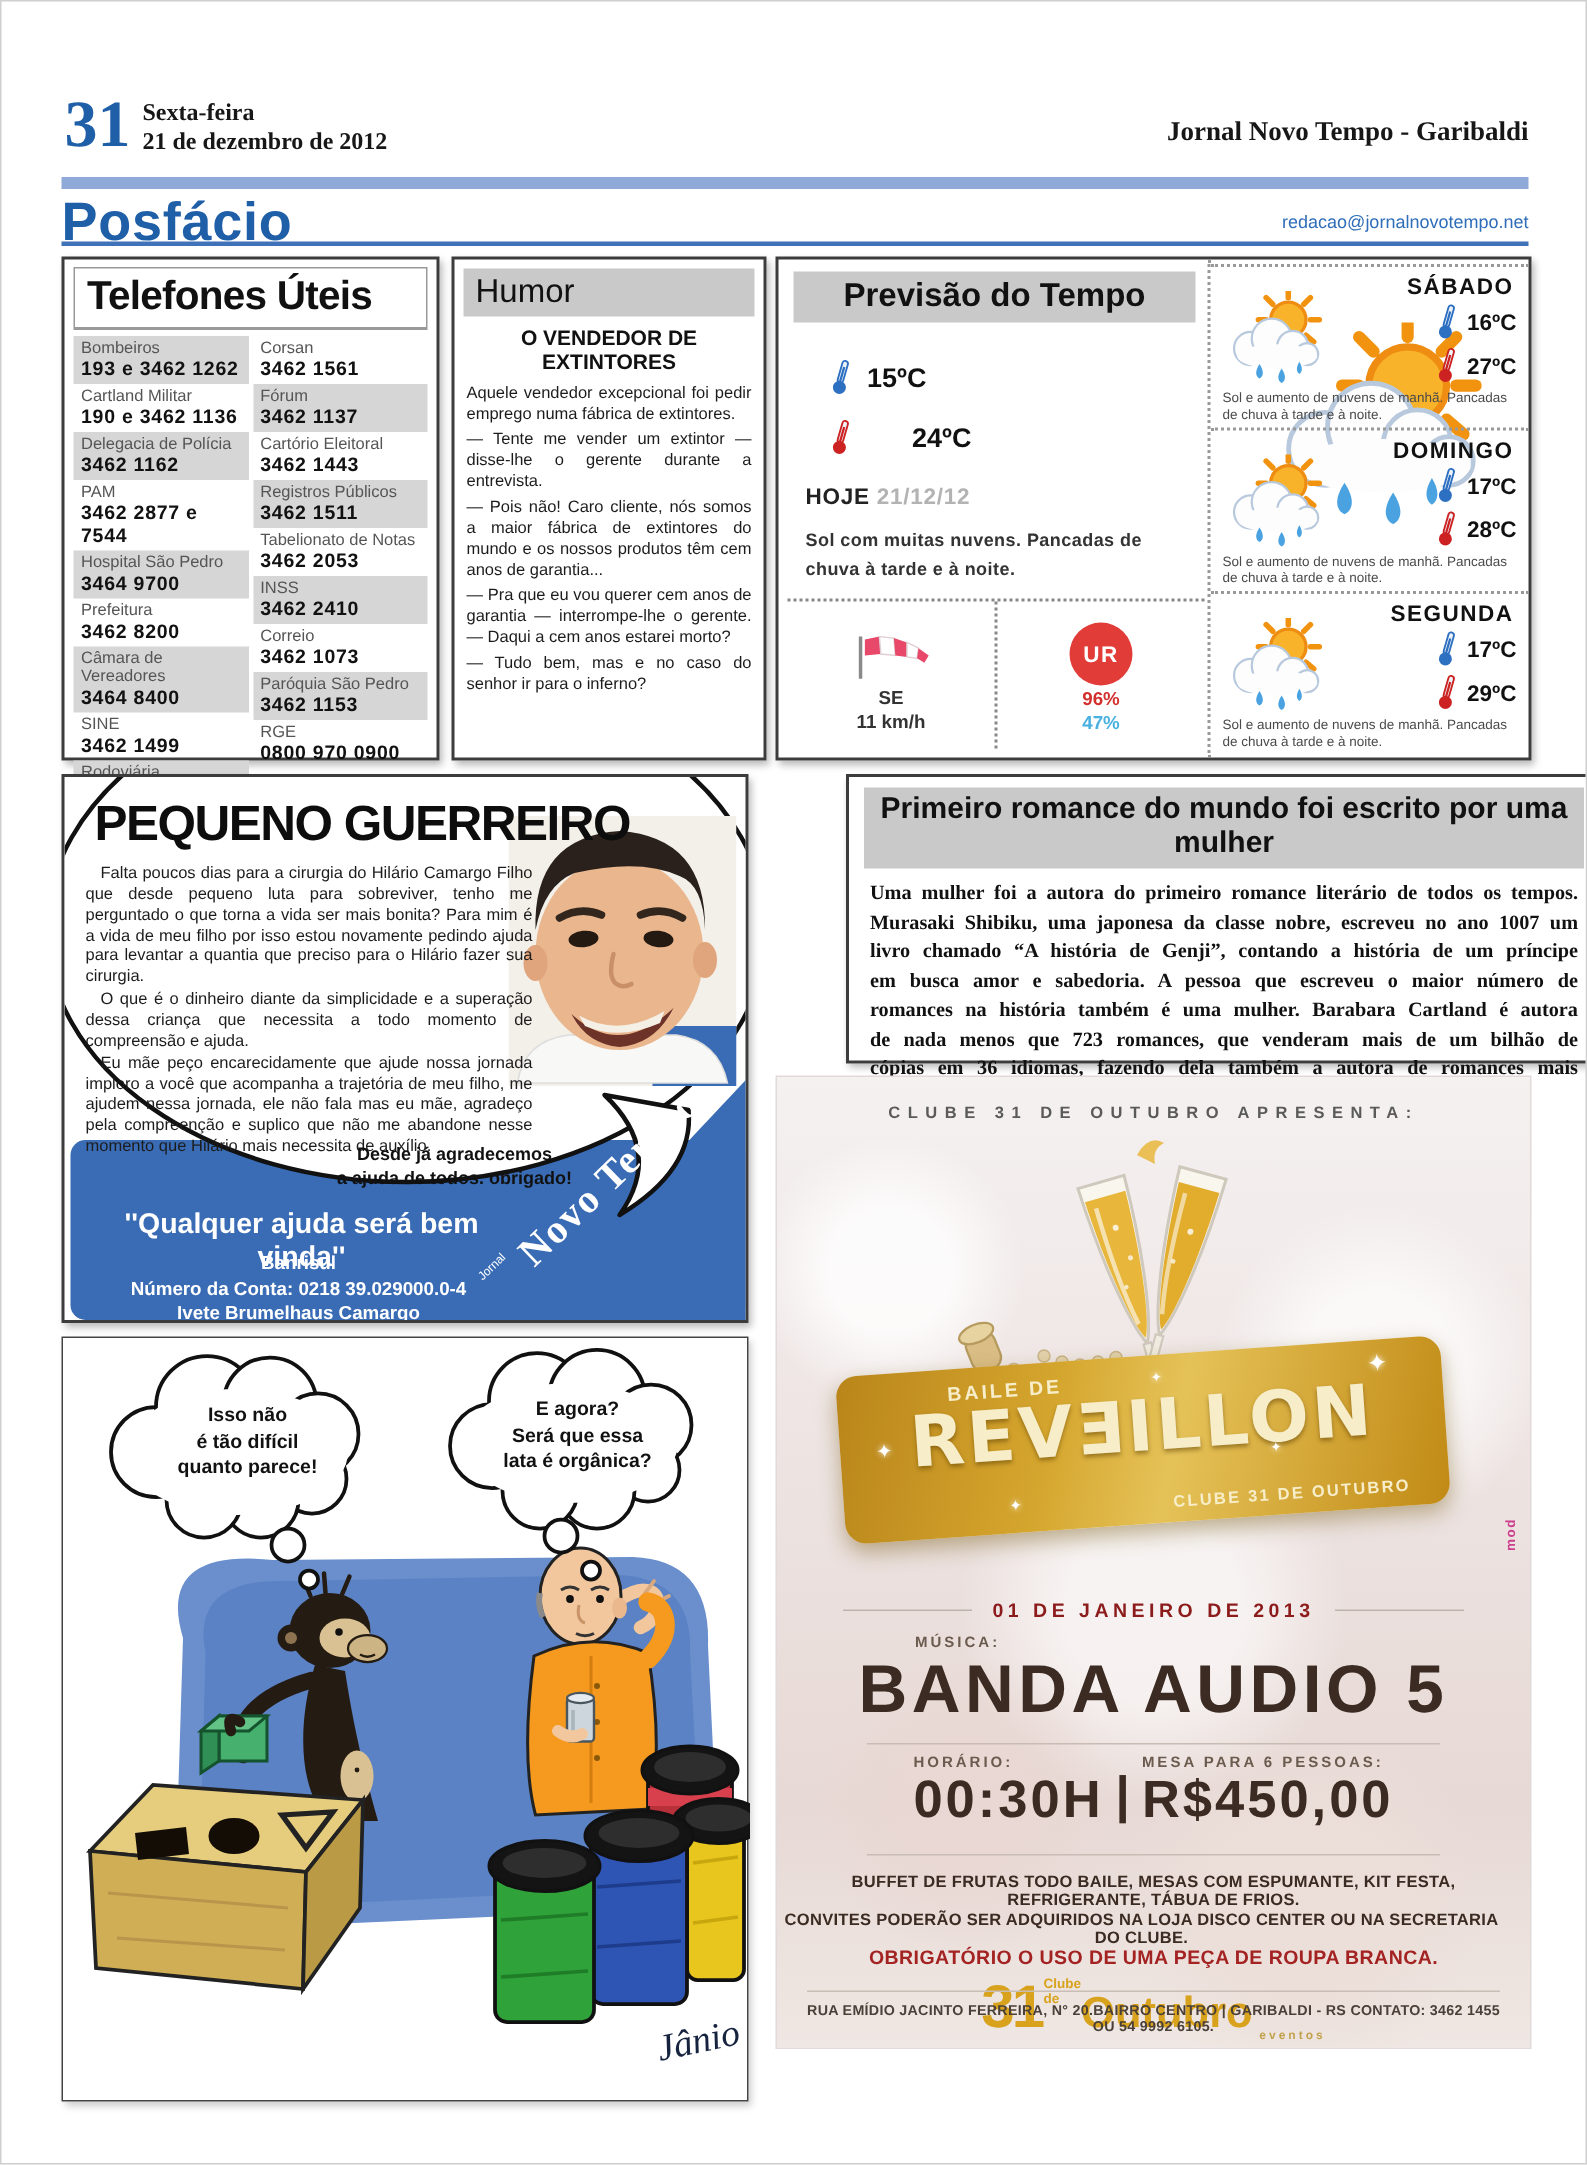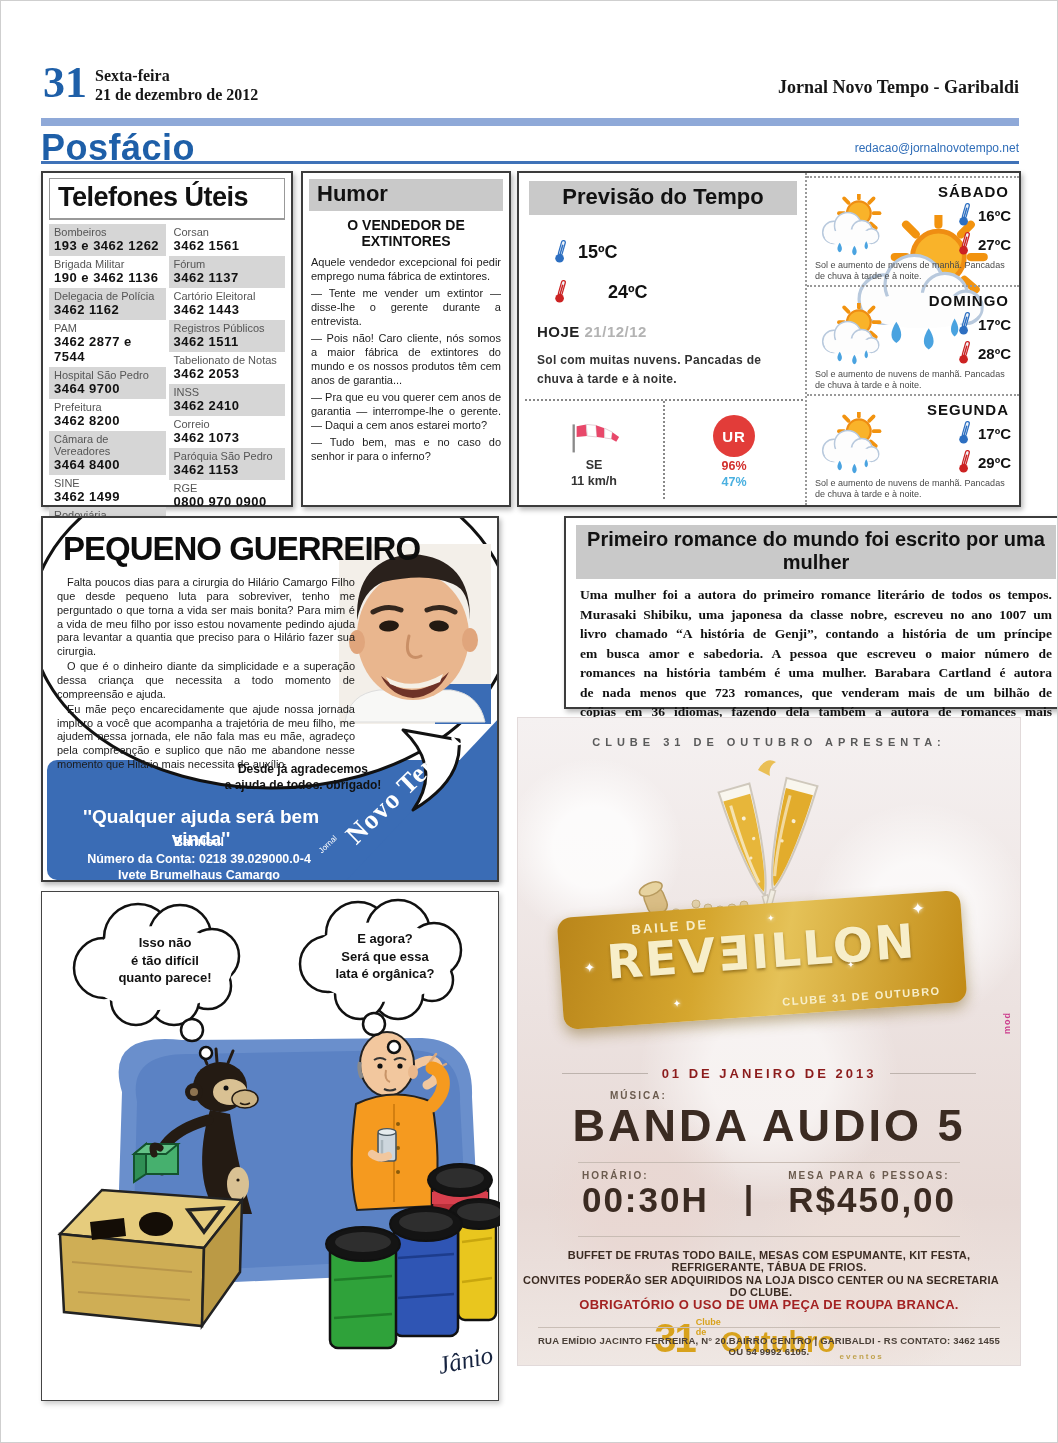--- a/index.html
+++ b/index.html
@@ -23,21 +23,21 @@
   .ph-box { left:40px; top:170px; width:252px; height:336px; }
   .ph-title { margin:5px 6px 4px; padding:3px 8px 5px; font-size:27px; font-weight:bold; letter-spacing:-.5px; border:1px solid #999; border-width:1px 1px 2px 1px; color:#111; }
   .ph-grid { display:grid; grid-template-columns:1fr 1fr; column-gap:3px; padding:0 6px; }
   .ph-cell { padding:2px 5px 3px; min-height:32px; }
   .ph-cell.sh { background:#d6d6d6; }
   .ph-name { font-size:11px; color:#555; }
   .ph-num { font-size:13px; font-weight:bold; color:#111; letter-spacing:.5px; }
 
   
   .hu-box { left:300px; top:170px; width:210px; height:336px; }
-  .hu-title { margin:6px 6px 5px; padding:2px 8px 4px; background:#c9c9c9; font-size:22px; font-weight:bold; color:#111; }
+  .hu-title { margin:6px 6px 5px; padding:2px 8px 4px; background:#c9c9c9; font-size:22px; font-weight:normal; color:#111; }
   .hu-sub { text-align:center; font-weight:bold; font-size:14px; margin:6px 4px 7px; color:#111; }
   .hu-p { margin:0 8px 3px; font-size:11px; line-height:1.27; text-align:justify; color:#1c1c1c; }
 
   
   .w-box { left:516px; top:170px; width:504px; height:336px; }
   .w-title { position:absolute; left:10px; top:8px; width:268px; padding:3px 0 5px; background:#c9c9c9; text-align:center; font-size:22px; font-weight:bold; color:#111; }
   .w-temp { position:absolute; display:flex; align-items:center; gap:8px; font-size:18px; font-weight:bold; color:#111; }
   .w-hoje { position:absolute; left:18px; top:150px; font-size:15px; font-weight:bold; color:#222; letter-spacing:.5px; }
   .w-hoje span { color:#b3b3b3; }
   .w-desc { position:absolute; left:18px; top:178px; width:252px; font-size:12px; font-weight:bold; color:#333; line-height:1.55; letter-spacing:.3px; }
@@ -100,21 +100,21 @@
   .ad-baile { position:absolute; left:74px; top:9px; font-size:13px; font-weight:bold; letter-spacing:2px; color:#f7eec9; }
   .ad-rev { position:absolute; left:0; right:0; top:20px; text-align:center; font-size:47px; font-weight:bold; letter-spacing:2px; color:#f7eec9; text-shadow:0 2px 3px rgba(90,60,0,.5); font-family:"DejaVu Sans","Liberation Sans",sans-serif; }
   .ad-club { position:absolute; right:26px; bottom:7px; font-size:11px; font-weight:bold; letter-spacing:1.5px; color:#f7eec9; }
   .spark { position:absolute; color:#fff; text-shadow:0 0 4px #fff; font-size:13px; }
   .ad-date { position:absolute; left:0; right:0; top:348px; display:flex; align-items:center; justify-content:center; gap:14px; }
   .ad-date .ln { width:86px; height:1px; background:#bdb3ad; }
   .ad-date .tx { font-size:13px; font-weight:bold; letter-spacing:3px; color:#8c1c1c; }
   .ad-music { position:absolute; left:92px; top:372px; font-size:10px; font-weight:bold; letter-spacing:2px; color:#6b5b4e; }
   .ad-band { position:absolute; left:0; right:0; top:382px; text-align:center; font-size:45px; font-weight:bold; letter-spacing:3px; color:#3b2b22; }
   .ad-hr1 { position:absolute; left:60px; right:60px; top:444px; height:1px; background:#c8bcb4; }
-  .ad-row { position:absolute; left:0; right:0; top:452px; display:flex; justify-content:center; align-items:flex-start; gap:35px; }
+  .ad-row { position:absolute; left:0; right:0; top:452px; display:flex; justify-content:center; align-items:flex-start; gap:8px; }
   .ad-col { text-align:left; }
   .ad-lbl { font-size:10px; font-weight:bold; letter-spacing:2px; color:#6b5b4e; margin-bottom:1px; }
   .ad-big { font-size:35px; font-weight:bold; letter-spacing:2px; color:#3b2b22; line-height:1; }
   .ad-pipe { font-size:34px; font-weight:bold; color:#3b2b22; margin-top:8px; }
   .ad-hr2 { position:absolute; left:60px; right:60px; top:518px; height:1px; background:#c8bcb4; }
   .ad-i1 { position:absolute; left:20px; right:20px; top:531px; text-align:center; font-size:11px; font-weight:bold; color:#3b2b22; letter-spacing:.2px; }
   .ad-i2 { position:absolute; left:4px; right:20px; top:556px; text-align:center; font-size:11px; font-weight:bold; color:#3b2b22; letter-spacing:.2px; }
   .ad-i3 { position:absolute; left:20px; right:20px; top:579px; text-align:center; font-size:13px; font-weight:bold; color:#a32222; letter-spacing:.3px; }
   .ad-logo { position:absolute; left:0; right:0; top:598px; text-align:center; color:#d8a21c; }
   .ad-logo .n { font-size:40px; font-weight:bold; letter-spacing:-2px; }
@@ -173,21 +173,21 @@
 
   <div class="abs nb ph-box">
     <div class="ph-title">Telefones Úteis</div>
     <div class="ph-grid">
       <div>
         <div class="ph-cell sh">
             <div class="ph-name">Bombeiros</div>
             <div class="ph-num">193 e 3462 1262</div>
           </div>
         <div class="ph-cell">
-            <div class="ph-name">Brigada Militar</div>
+            <div class="ph-name">Cartland Militar</div>
             <div class="ph-num">190 e 3462 1136</div>
           </div>
         <div class="ph-cell sh">
             <div class="ph-name">Delegacia de Polícia</div>
             <div class="ph-num">3462 1162</div>
           </div>
         <div class="ph-cell">
             <div class="ph-name">PAM</div>
             <div class="ph-num">3462 2877 e 7544</div>
           </div>

